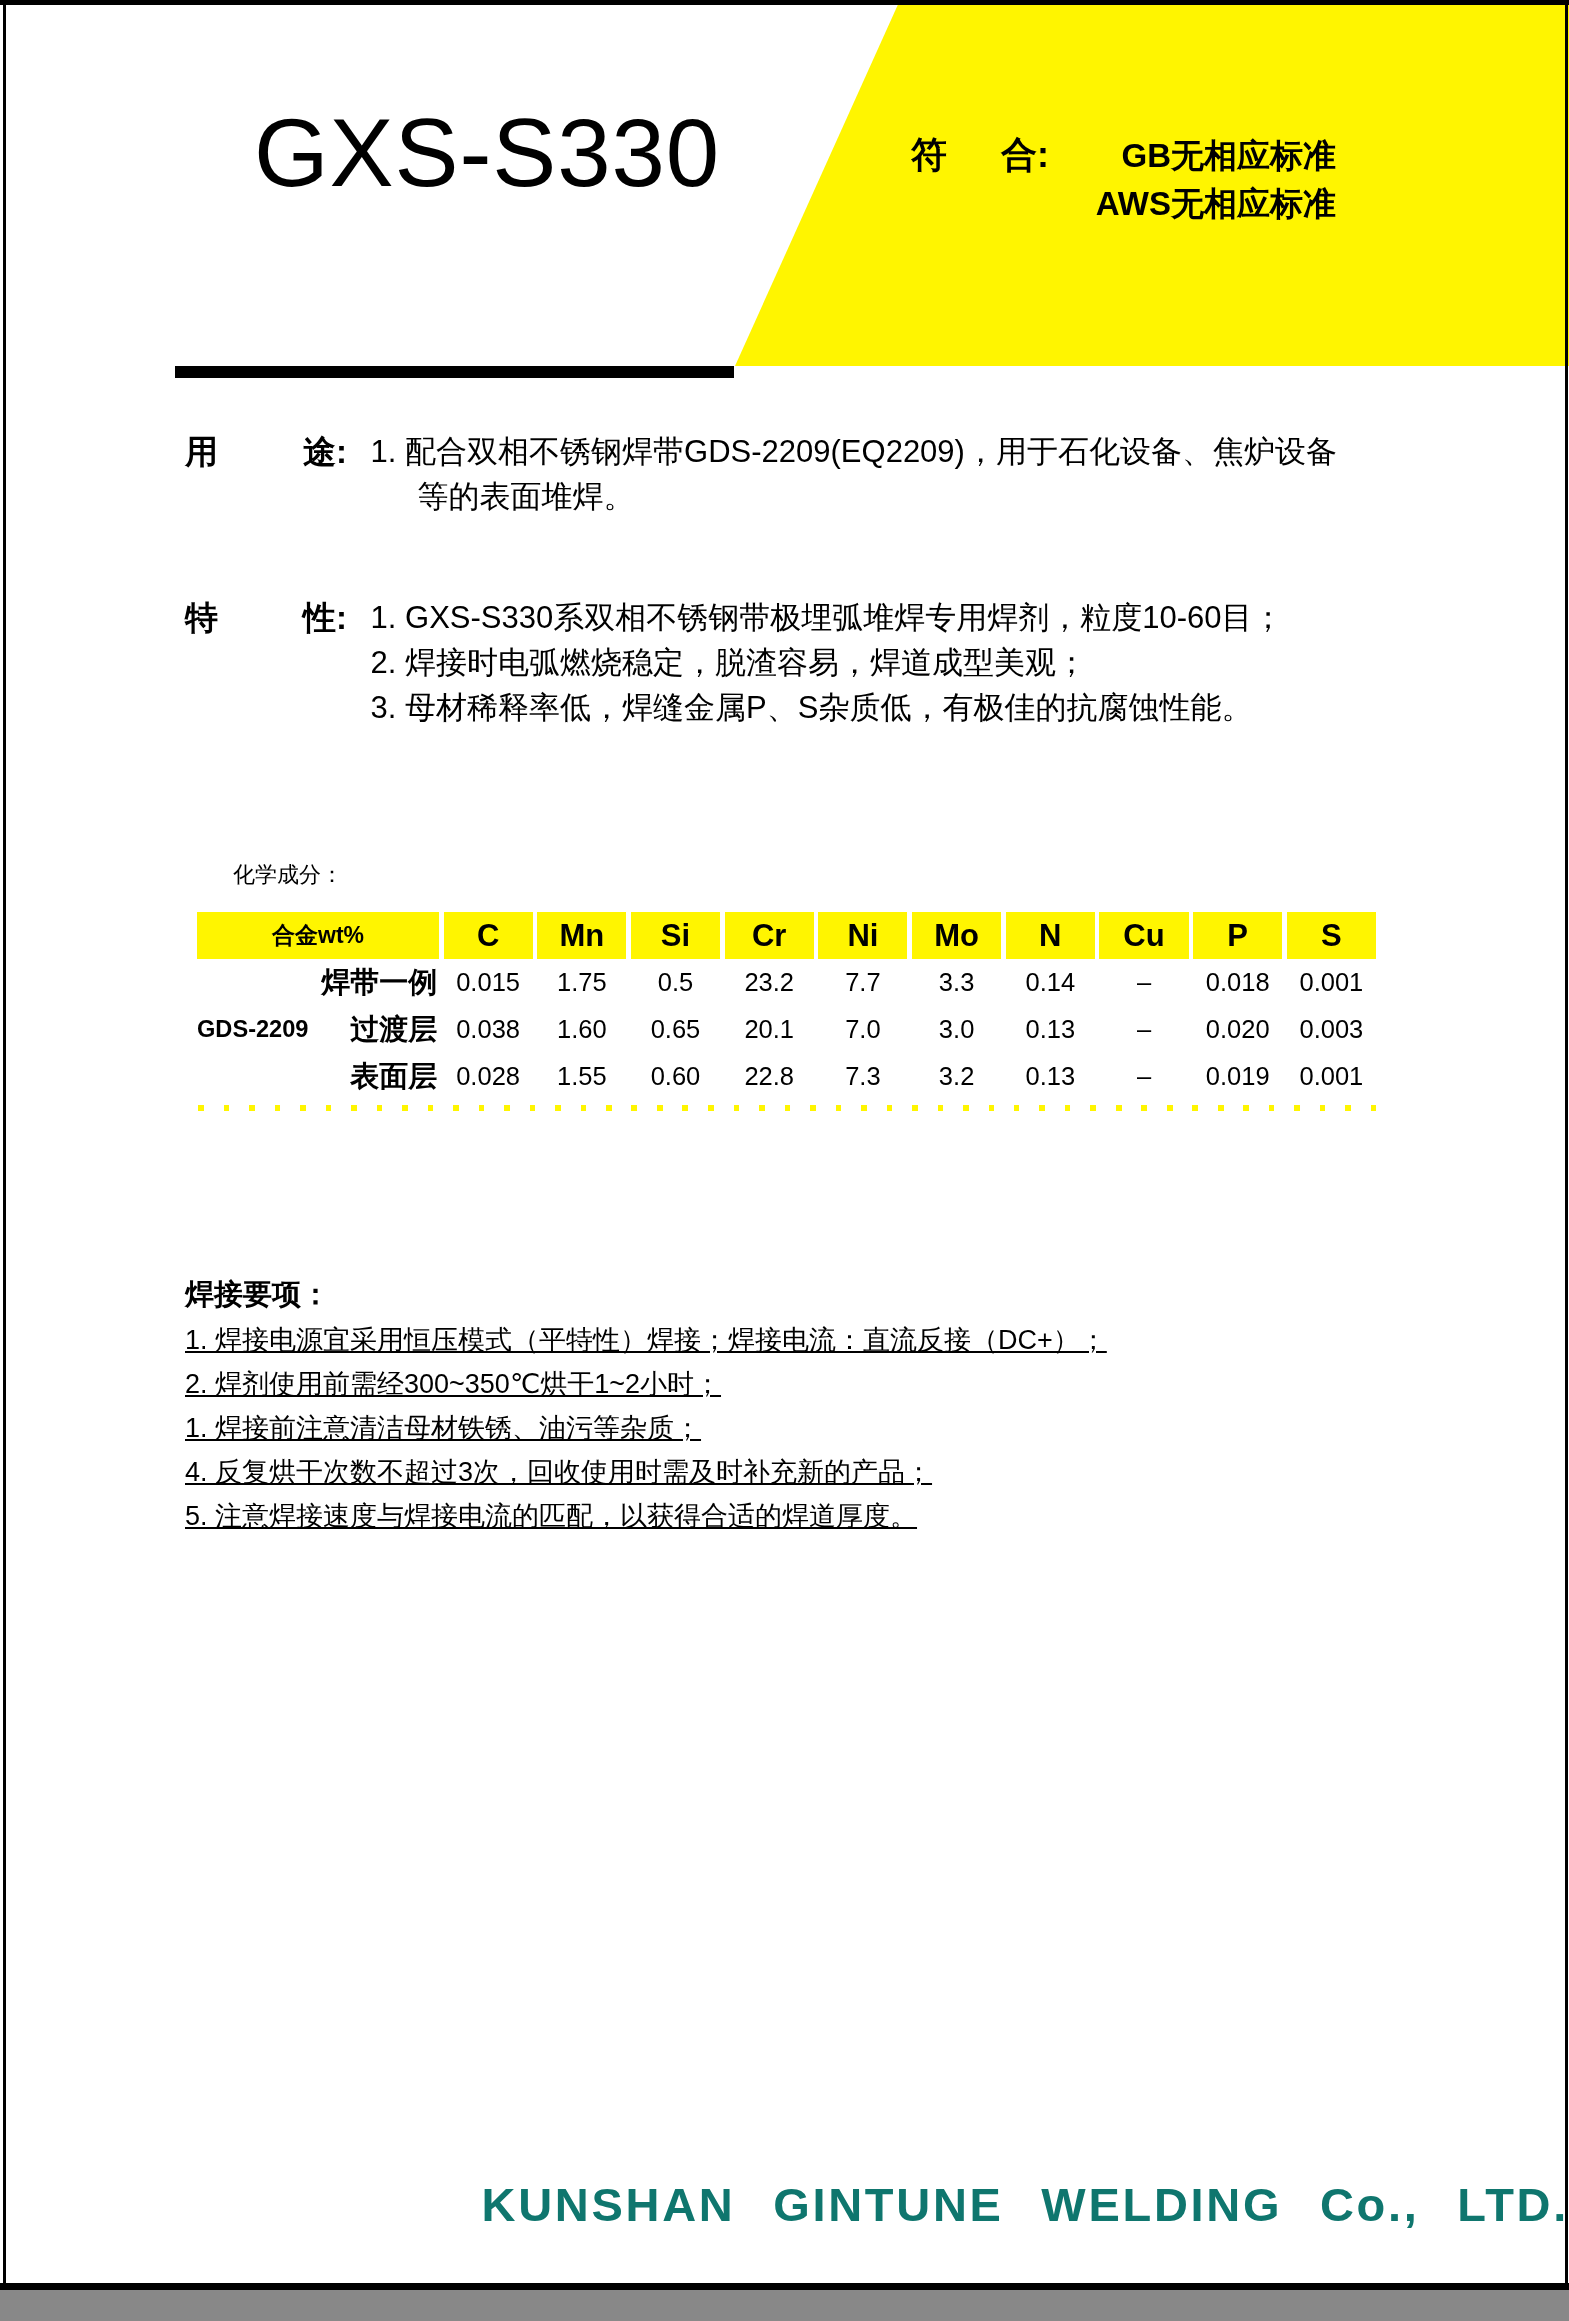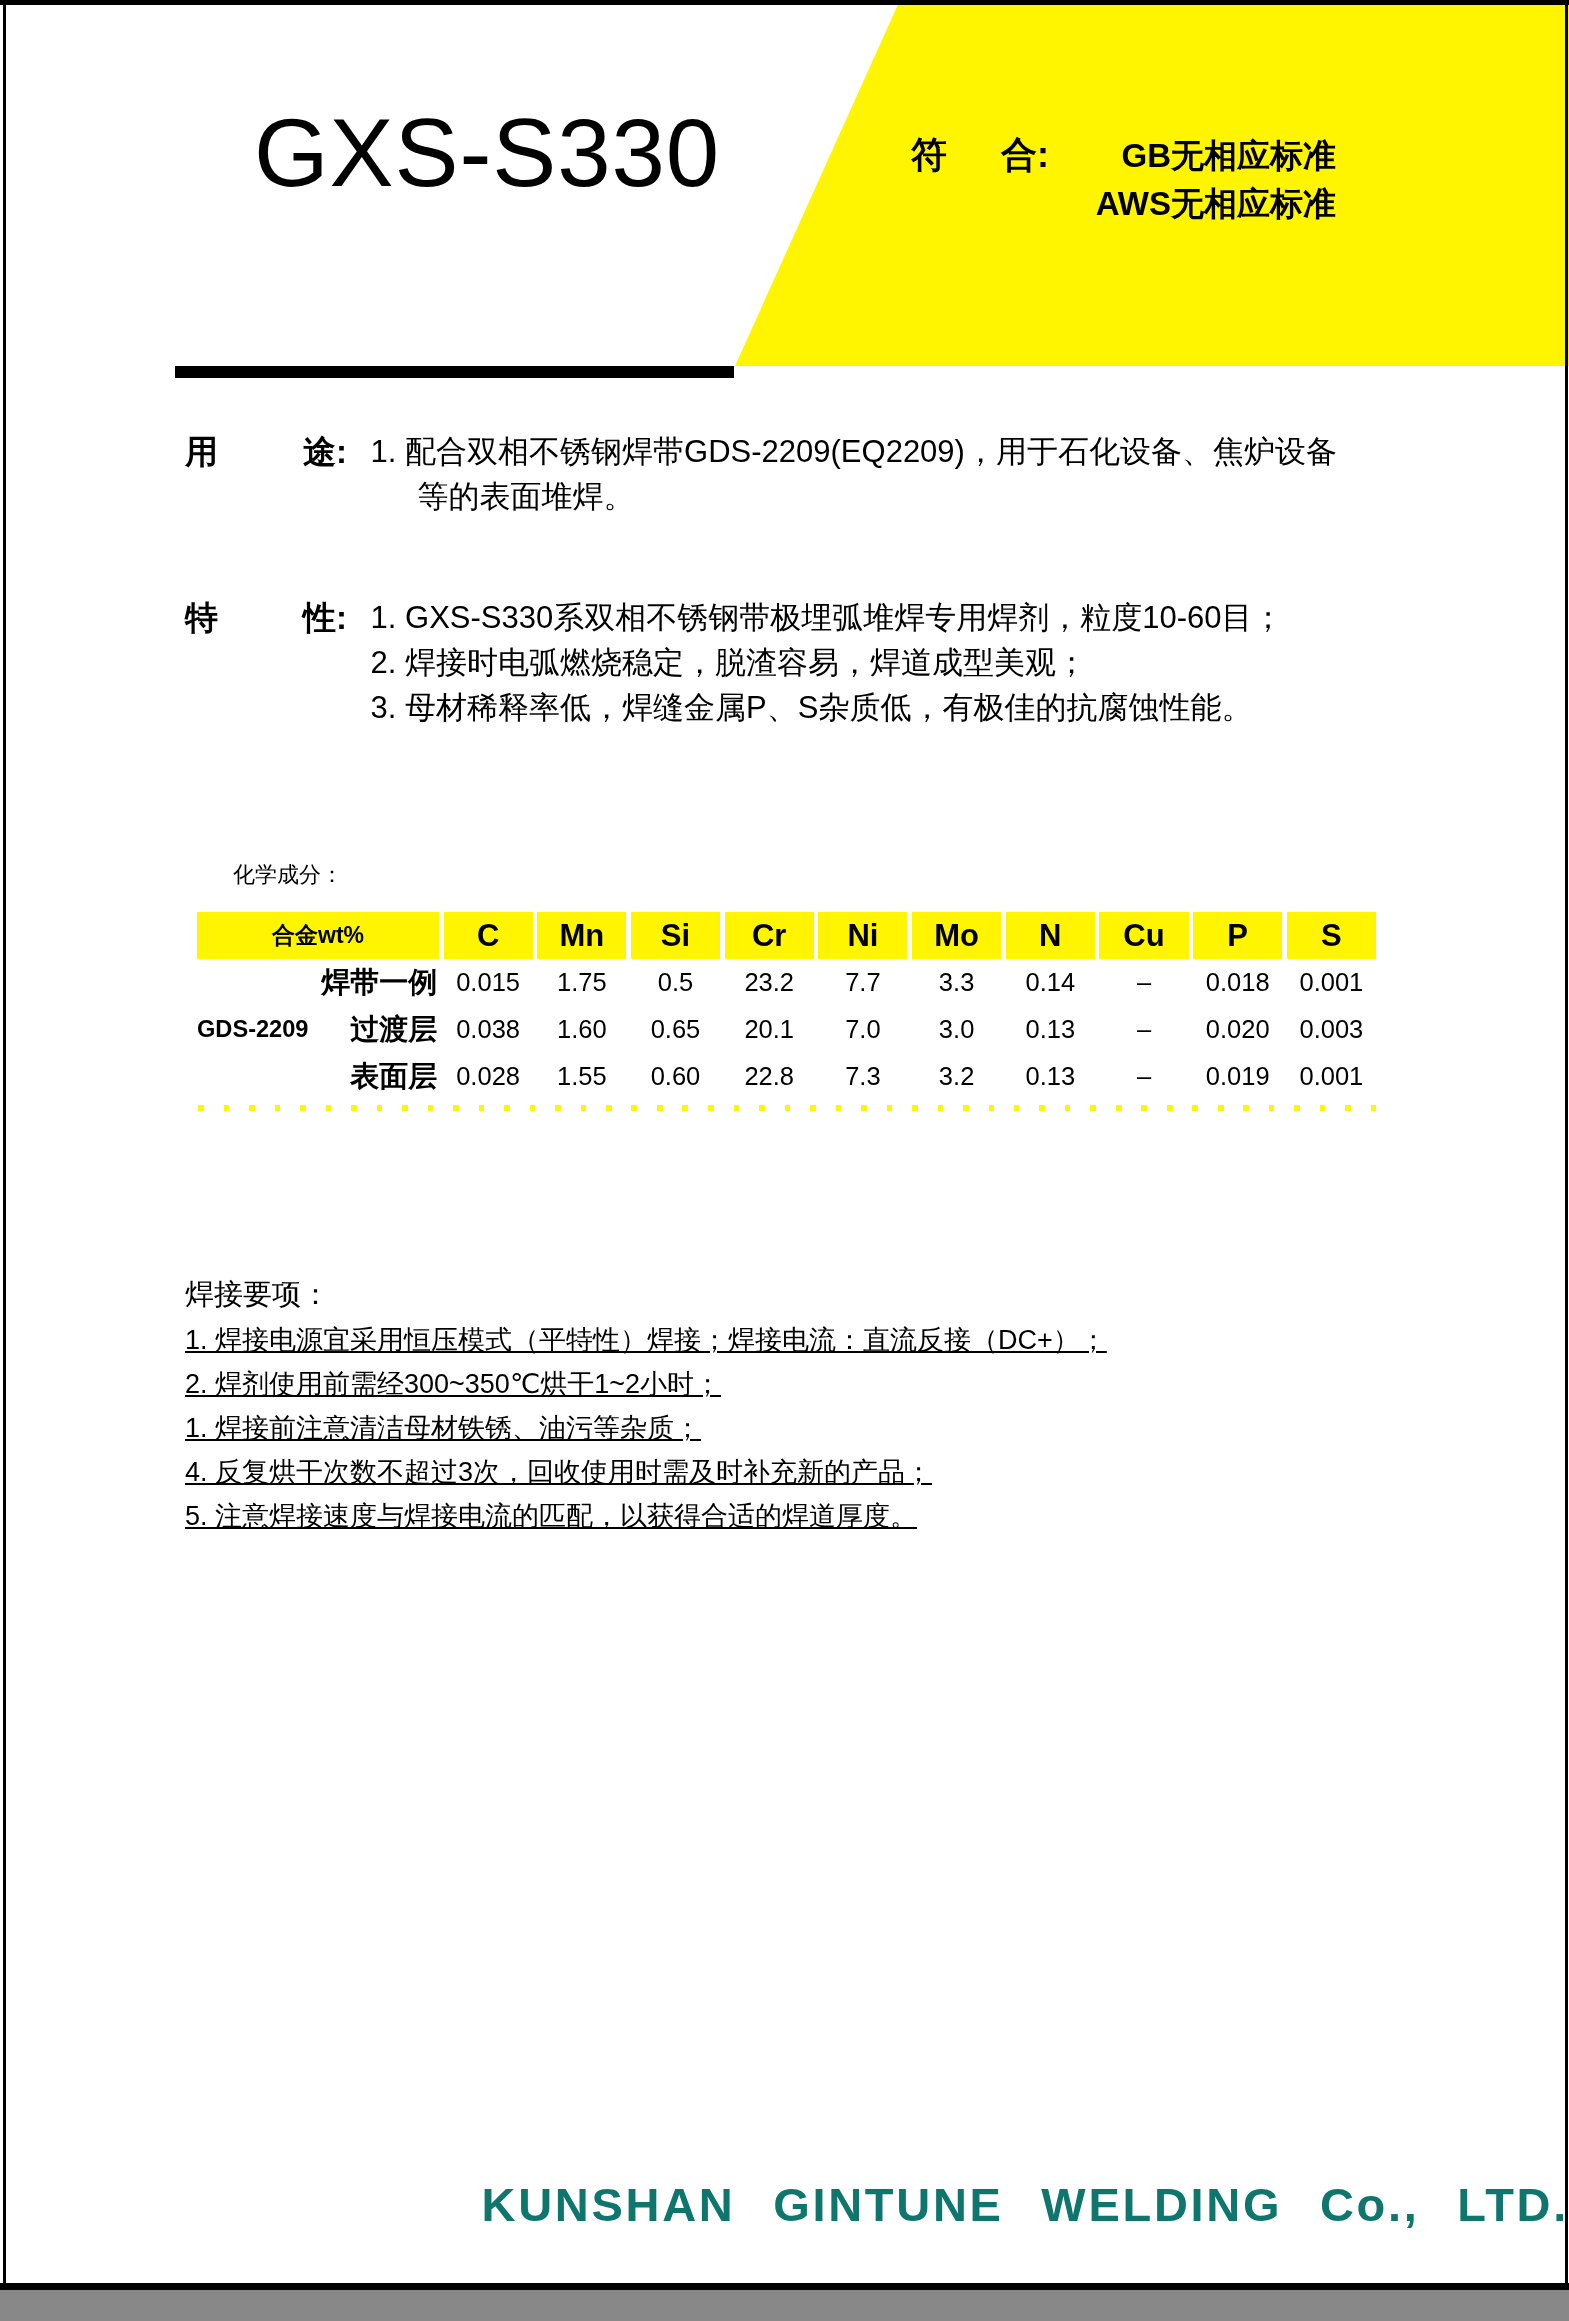--- a/index.html
+++ b/index.html
@@ -52,21 +52,21 @@
   .chem-row .cell { text-align:center; }
   .chem-row .cell-first { display:flex; align-items:center; font-weight:bold; text-align:left; }
   .group-label { font-size:23.6px; }
   .row-label { font-size:29px; margin-left:auto; padding-right:1.8px; }
 
   .dotted-rule {
     position:absolute; left:198px; top:1105px; width:1182px; height:5.5px;
     background:repeating-linear-gradient(90deg,#FFF500 0 5.5px,transparent 5.5px 25.5px);
   }
 
-  .welding-heading { position:absolute; left:185px; top:1275px; font-size:29px; font-weight:normal; }
+  .welding-heading { position:absolute; left:185px; top:1275px; font-size:29px; font-weight:bold; }
   .welding-list { position:absolute; left:185px; top:1318px; font-size:27px; line-height:44px; width:1182px;text-decoration:underline; }
 
   .footer-company {
     position:absolute; left:0; top:2177px; width:100%; text-align:right;
     color:#0f766e; font-size:47px; font-weight:bold; letter-spacing:2.7px; word-spacing:22px;
     white-space:nowrap;
   }
 </style>
 </head>
 <body>

